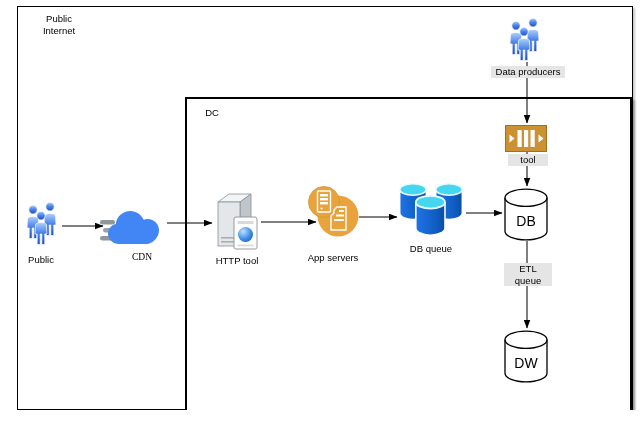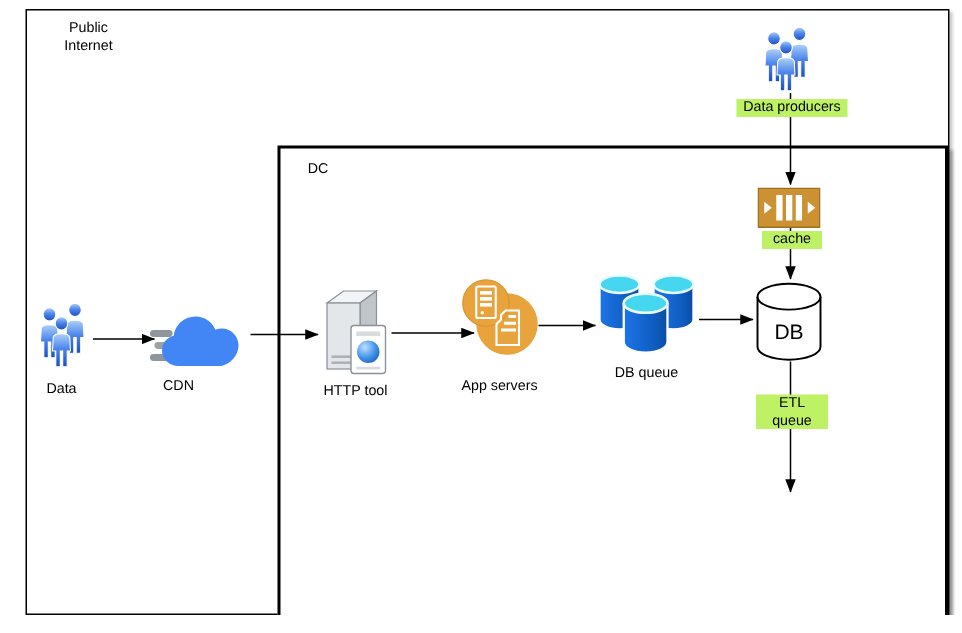--- a/index.html
+++ b/index.html
@@ -6,21 +6,21 @@
   #canvas{
     position:relative;width:641px;height:410px;background:#ffffff;overflow:hidden;
     font-family:"Liberation Sans", sans-serif;color:#000;
   }
   .region{position:absolute;background:#ffffff;}
   #outer-box{left:17px;top:6px;width:614px;height:402px;border:1.5px solid #000;
     box-shadow:2px 2px 2px rgba(0,0,0,0.22);}
   #dc-box{left:185px;top:97px;width:443px;height:312px;border:2px solid #000;
     box-shadow:3px 3px 2px rgba(0,0,0,0.28);}
   .lbl{position:absolute;font-size:9.5px;line-height:11.5px;text-align:center;z-index:15;}
-  .lbl.onL{background:#bef264;padding:0 1px;}
+  .lbl.onL{background:#e5e5e5;padding:0 1px;}
   .icon{position:absolute;z-index:10;}
   #arrows{position:absolute;left:0;top:0;z-index:5;}
   .cylwrap{position:absolute;z-index:10;}
   .cyl-text{position:absolute;left:0;top:25px;width:100%;text-align:center;font-size:14px;}
 </style>
 </head>
 <body>
 
 <div id="canvas">
 
@@ -61,31 +61,31 @@
     <path d="M527,152 L527,186" stroke="#000" stroke-width="1" marker-end="url(#ah)"></path>
     <path d="M527,241 L527,328" stroke="#000" stroke-width="1" marker-end="url(#ah)"></path>
   </svg>
 
   <div class="lbl" style="left:36px;top:13px;width:46px;">Public Internet</div>
   <div class="lbl" style="left:200px;top:107px;width:24px;">DC</div>
 
   <svg class="icon" style="left:26px;top:202px;" width="34" height="44" viewBox="0 0 34 44">
     <use href="#people-group"></use>
   </svg>
-  <div class="lbl" style="left:21px;top:254px;width:40px;">Data</div>
+  <div class="lbl" style="left:21px;top:254px;width:40px;">Public</div>
 
   <svg class="icon" style="left:100px;top:204px;" width="68" height="46" viewBox="0 0 68 46">
     <rect x="0" y="16" width="15" height="4.6" rx="2.3" fill="#8F969C"></rect>
     <rect x="3" y="24" width="12" height="4.6" rx="2.3" fill="#9AA1A7"></rect>
     <rect x="0" y="32" width="15" height="4.6" rx="2.3" fill="#8F969C"></rect>
     <path d="M19,40 C13,40 8,35.5 8,29.8 C8,25 11.3,21 15.8,19.9 C16.6,12.6 22.8,7 30.3,7
              C36.3,7 41.4,10.6 43.6,15.8 C44.9,15.3 46.3,15 47.8,15 C54,15 59,20 59,26.2
              C59,32.8 54,38.5 47.6,40 Z" fill="#4285F4"></path>
   </svg>
-  <div class="lbl" style="left:97px;top:252px;width:44px;">CDN</div>
+  <div class="lbl" style="left:120px;top:252px;width:44px;font-family:Liberation Serif, serif;">CDN</div>
 
   <svg class="icon" style="left:214px;top:190px;" width="46" height="64" viewBox="0 0 46 64">
     <path d="M4,12 L15,4 L37,4 L26,12 Z" fill="#F3F4F6" stroke="#8A9097" stroke-width="0.8"></path>
     <path d="M26,12 L37,4 L37,48 L26,56 Z" fill="#C0C5CA" stroke="#8A9097" stroke-width="0.8"></path>
     <rect x="4" y="12" width="22" height="44" fill="#E4E7EA" stroke="#8A9097" stroke-width="0.8"></rect>
     <rect x="7" y="47" width="14" height="1.6" fill="#A8AEB4"></rect>
     <rect x="7" y="51" width="14" height="1.6" fill="#A8AEB4"></rect>
     <rect x="20" y="27" width="23" height="32" rx="2" fill="#FFFFFF" stroke="#8A9097" stroke-width="0.9"></rect>
     <rect x="23.5" y="31" width="16" height="3" fill="#D8DBDE"></rect>
     <radialGradient id="globe" cx="0.35" cy="0.3" r="0.9">
@@ -145,18 +145,25 @@
   <div class="lbl onL" style="left:491px;top:66px;width:72px;">Data producers</div>
 
   <svg class="icon" style="left:505px;top:125px;" width="42" height="27" viewBox="0 0 42 27">
     <rect x="0.5" y="0.5" width="41" height="26" fill="#CC9133" stroke="#9C7121" stroke-width="1"></rect>
     <rect x="12.5" y="5" width="4.2" height="17" fill="#FFFFFF"></rect>
     <rect x="19" y="5" width="4.2" height="17" fill="#FFFFFF"></rect>
     <rect x="25.5" y="5" width="4.2" height="17" fill="#FFFFFF"></rect>
     <path d="M4.5,9.5 L9.5,13.5 L4.5,17.5 Z" fill="#FFFFFF"></path>
     <path d="M33.5,9.5 L38.5,13.5 L33.5,17.5 Z" fill="#FFFFFF"></path>
   </svg>
-  <div class="lbl onL" style="left:508px;top:154px;width:38px;">cache</div>
+  <div class="lbl onL" style="left:508px;top:154px;width:38px;">tool</div>
 
   <div class="lbl onL" style="left:504px;top:263px;width:46px;">ETL queue</div>
 
+  <div class="cylwrap" style="left:504px;top:330px;width:44px;height:53px;">
+    <svg width="44" height="53" viewBox="0 0 44 53">
+      <path d="M1,9.8 C1,5 10.4,1.2 22,1.2 C33.6,1.2 43,5 43,9.8 L43,43.2 C43,48 33.6,51.8 22,51.8 C10.4,51.8 1,48 1,43.2 Z" fill="#FFFFFF" stroke="#000000" stroke-width="1.3"></path>
+      <path d="M1,9.8 C1,14.6 10.4,18.4 22,18.4 C33.6,18.4 43,14.6 43,9.8" fill="none" stroke="#000000" stroke-width="1.3"></path>
+    </svg>
+    <div class="cyl-text">DW</div>
+  </div>
 
 </div>
 
 </body></html>

